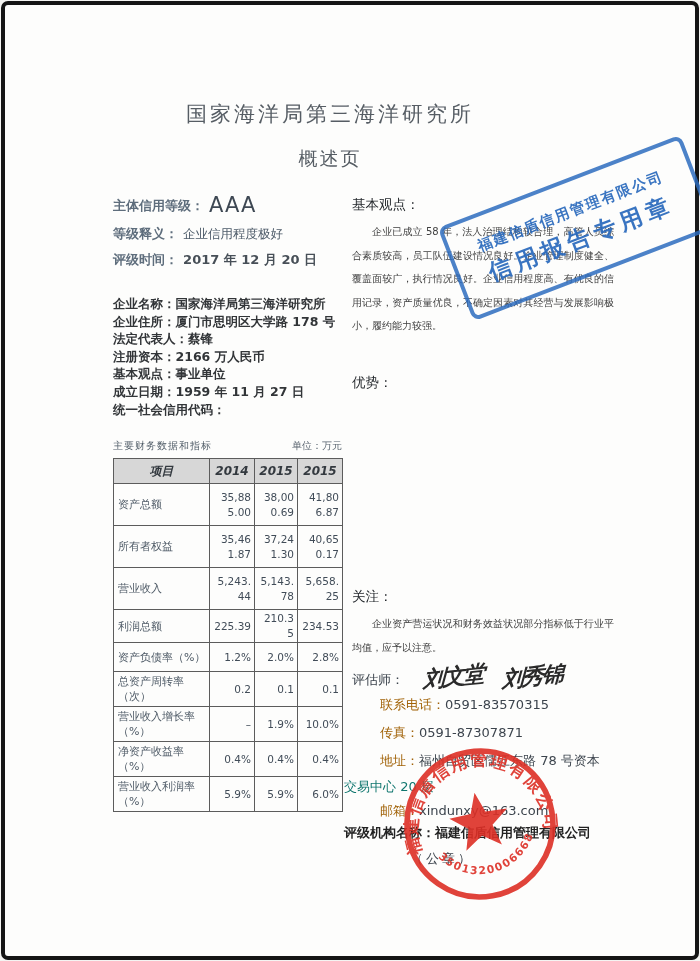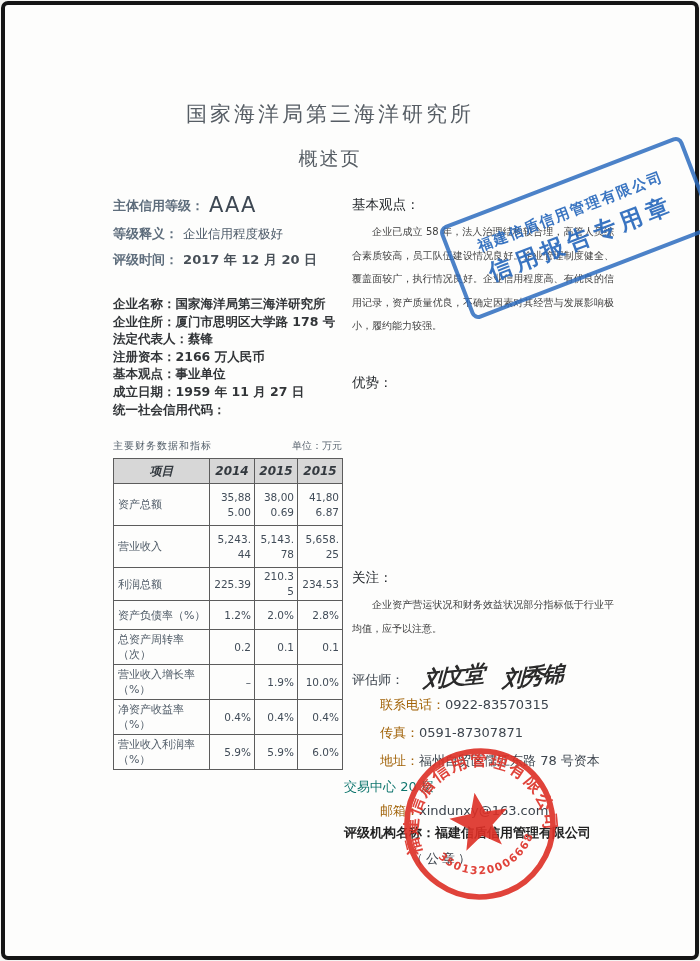--- a/index.html
+++ b/index.html
@@ -42,21 +42,21 @@
   tr.short td{height:24px;}
   
   .right-col{position:absolute;left:352px;top:196px;width:262px;}
   .sec-head{font-size:13.5px;font-weight:normal;color:#24282c;margin:0 0 6px 0;}
   .sec-body{
     font-size:10px;color:#404040;line-height:23.5px;text-align:justify;
     text-indent:2em;margin:0 0 14px 0;
   }
   .sec-opinion{position:absolute;left:0;top:0;width:262px;}
   .sec-strength{position:absolute;left:0;top:178px;width:262px;}
-  .sec-concern{position:absolute;left:0;top:373px;width:262px;}
+  .sec-concern{position:absolute;left:0;top:392px;width:262px;}
   .evaluator-row{position:absolute;left:0;top:466px;width:300px;white-space:nowrap;}
   .evaluator-label{font-size:13px;color:#3c444d;}
   .signature{
     display:inline-block;font-size:22px;font-weight:bold;font-style:italic;
     color:#2a2a2a;transform:rotate(-6deg) skewX(-8deg);margin-left:14px;letter-spacing:-2px;
   }
   .contact-line{position:absolute;left:28px;font-size:13px;color:#3c444d;white-space:nowrap;}
   .contact-label{color:#a16207;}
   .addr2{position:absolute;left:-8px;font-size:13px;color:#0f766e;}
   .agency-line{position:absolute;left:-8px;top:628px;font-size:13px;font-weight:bold;color:#222;white-space:nowrap;}
@@ -129,20 +129,26 @@
       <th>2015</th>
       <th>2015</th>
     </tr>
     <tr class="tall">
       <td class="rlabel">资产总额</td>
       <td class="rval">35,885.00</td>
       <td class="rval">38,000.69</td>
       <td class="rval">41,806.87</td>
     </tr>
     <tr class="tall">
+      <td class="rlabel">所有者权益</td>
+      <td class="rval">35,461.87</td>
+      <td class="rval">37,241.30</td>
+      <td class="rval">40,650.17</td>
+    </tr>
+    <tr class="tall">
       <td class="rlabel">营业收入</td>
       <td class="rval">5,243.44</td>
       <td class="rval">5,143.78</td>
       <td class="rval">5,658.25</td>
     </tr>
     <tr class="short">
       <td class="rlabel">利润总额</td>
       <td class="rval">225.39</td>
       <td class="rval">210.35</td>
       <td class="rval">234.53</td>
@@ -197,21 +203,21 @@
     <p class="sec-body">企业资产营运状况和财务效益状况部分指标低于行业平均值，应予以注意。</p>
   </div>
 
   <div class="evaluator-row">
     <span class="evaluator-label">评估师：</span>
     <span class="signature">刘文堂</span>
     <span class="signature">刘秀锦</span>
   </div>
 
   <div class="contact-line" style="top:500px">
-    <span class="contact-label">联系电话：</span><span>0922-83570315</span>
+    <span class="contact-label">联系电话：</span><span>0591-83570315</span>
   </div>
   <div class="contact-line" style="top:528px">
     <span class="contact-label">传真：</span><span>0591-87307871</span>
   </div>
   <div class="contact-line" style="top:556px">
     <span class="contact-label">地址：</span><span>福州自贸区儒江东路 78 号资本</span>
   </div>
   <div class="addr2" style="top:582px">交易中心 20 层</div>
   <div class="contact-line" style="top:606px">
     <span class="contact-label">邮箱：</span><span>xindunxy@163.com</span>

